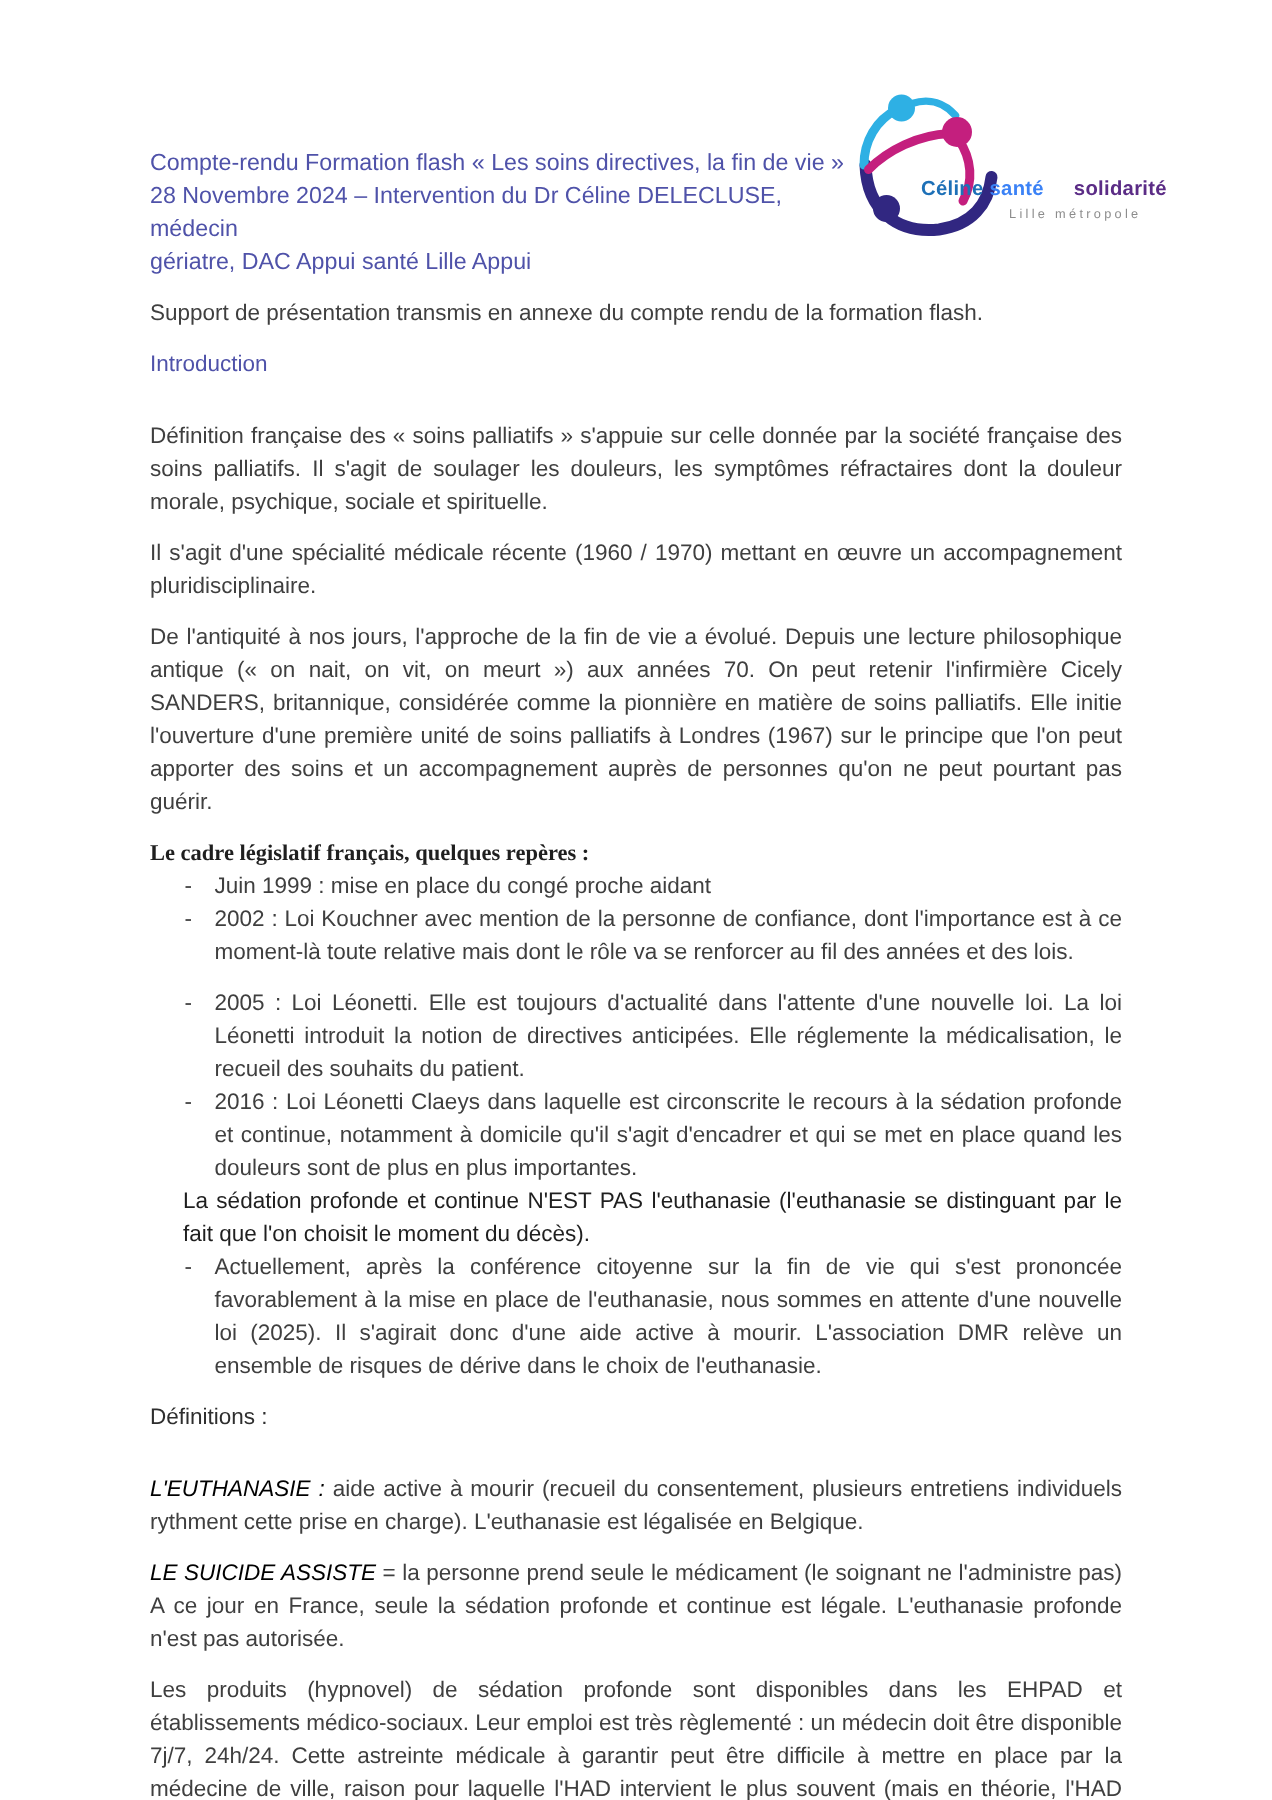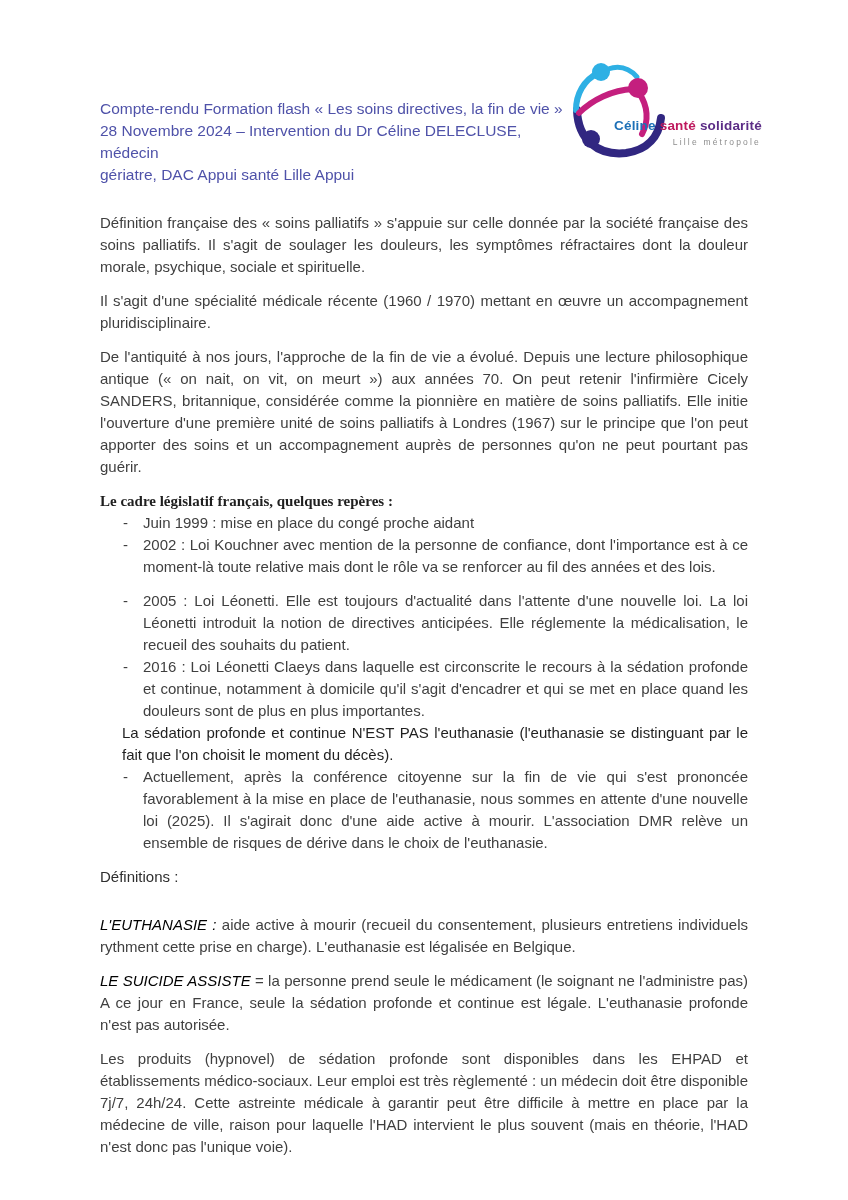--- a/index.html
+++ b/index.html
@@ -37,22 +37,22 @@
   .def-term{font-style:italic;color:#000000;}
   
   .logo{position:absolute;left:570px;top:58px;width:195px;height:118px;}
   .swirl{position:absolute;left:0;top:2px;}
   .logo-name{
     position:absolute;left:44px;top:60px;
     font-size:13.5px;font-weight:bold;white-space:nowrap;
     letter-spacing:0.2px;
   }
   .logo-name .c-blue{color:#1d70b7;}
-  .logo-name .c-magenta{color:#be185d;}
-  .logo-name .c-purple{color:#5b2c86;}
+  .logo-name .c-magenta{color:#3b82f6;}
+  .logo-name .c-purple{color:#5b2c86;margin-left:16px;}
   .logo-sub{
     position:absolute;right:4px;top:79px;
     font-size:8.5px;letter-spacing:2.2px;color:#8c8c8c;white-space:nowrap;padding-left:24px;
   }
 </style>
 </head>
 <body>
 
 <div class="page">
 
@@ -76,21 +76,23 @@
     <div class="logo-name"><span class="c-blue">Céline </span><span class="c-magenta">santé </span><span class="c-purple">solidarité</span></div>
     <div class="logo-sub">Lille métropole</div>
   </div>
 
   <div class="doc-title">
     <div>Compte-rendu Formation flash « Les soins directives, la fin de vie »</div>
     <div>28 Novembre 2024 – Intervention du Dr Céline DELECLUSE, médecin</div>
     <div>gériatre, DAC Appui santé Lille Appui</div>
   </div>
 
+  <p class="body-text mt">Support de présentation transmis en annexe du compte rendu de la formation flash.</p>
 
+  <p class="section-heading mt">Introduction</p>
   <p class="body-text">Définition française des « soins palliatifs » s'appuie sur celle donnée par la société française des soins palliatifs. Il s'agit de soulager les douleurs, les symptômes réfractaires dont la douleur morale, psychique, sociale et spirituelle.</p>
   <p class="body-text mt">Il s'agit d'une spécialité médicale récente (1960 / 1970) mettant en œuvre un accompagnement pluridisciplinaire.</p>
   <p class="body-text mt">De l'antiquité à nos jours, l'approche de la fin de vie a évolué. Depuis une lecture philosophique antique (« on nait, on vit, on meurt ») aux années 70. On peut retenir l'infirmière Cicely SANDERS, britannique, considérée comme la pionnière en matière de soins palliatifs. Elle initie l'ouverture d'une première unité de soins palliatifs à Londres (1967) sur le principe que l'on peut apporter des soins et un accompagnement auprès de personnes qu'on ne peut pourtant pas guérir.</p>
 
   <p class="black-heading mt">Le cadre législatif français, quelques repères :</p>
 
   <div class="bullet">
     <span class="dash">-</span>
     <span class="btxt">Juin 1999 : mise en place du congé proche aidant</span>
   </div>

